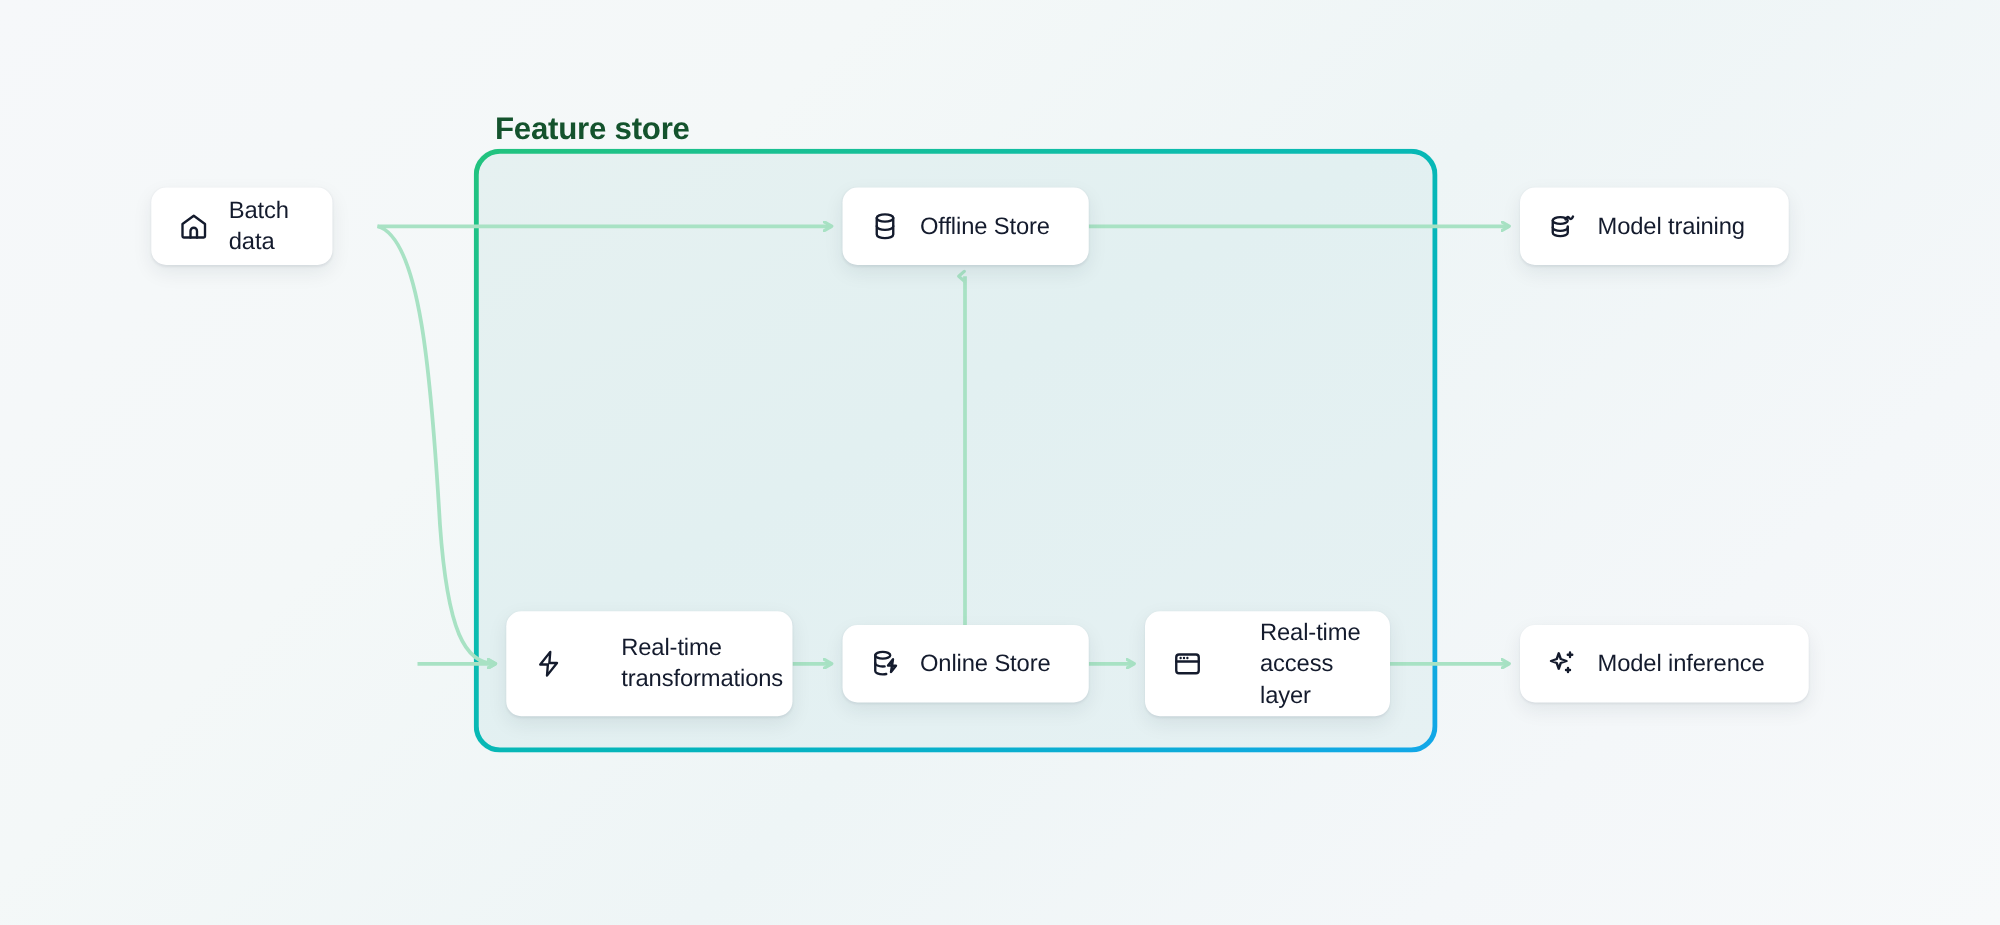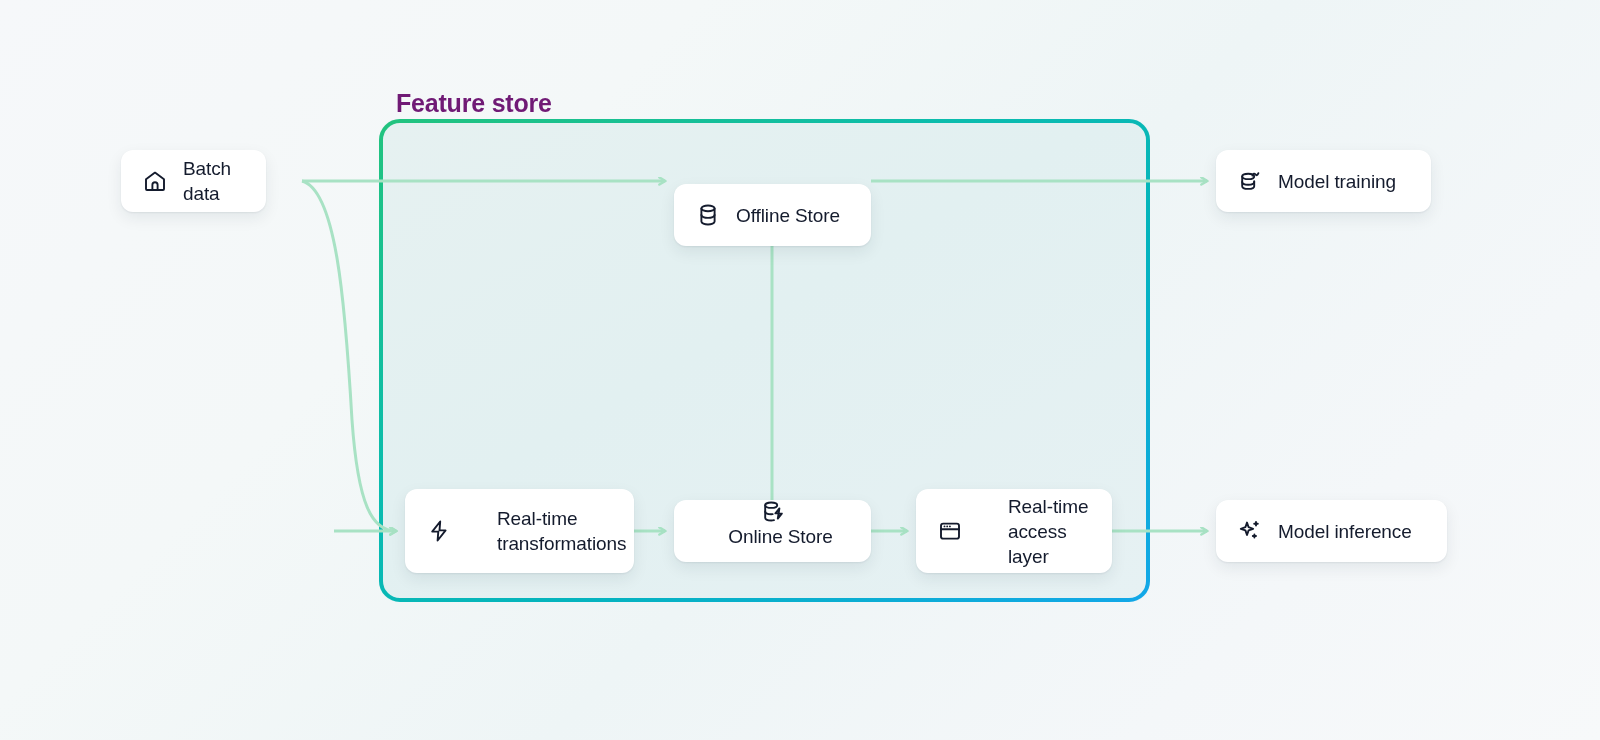--- a/index.html
+++ b/index.html
@@ -21,21 +21,21 @@
   }
 
   
   #group-title {
     position: absolute;
     left: 396px;
     top: 89px;
     font-size: 25px;
     font-weight: 700;
     letter-spacing: -0.2px;
-    color: #701a75;
+    color: #14532d;
     white-space: nowrap;
   }
 
   #group-box {
     position: absolute;
     left: 379px;
     top: 119px;
     width: 771px;
     height: 483px;
     border-radius: 20px;
@@ -85,23 +85,23 @@
     line-height: 25px;
     color: #141b2d;
     white-space: pre-line;
     letter-spacing: -0.1px;
   }
   .node.two-line .lbl { white-space: pre-line; margin-left: 46px; }
 
   
   #node-batch-data       { left: 121px;  top: 150px; width: 145px; height: 62px; }
   #node-event-streams    { left: 121px;  top: 500px; width: 213px; height: 62px; }
-  #node-offline-store    { left: 674px;  top: 150px; width: 197px; height: 62px; margin-top: 34px; }
+  #node-offline-store    { left: 674px;  top: 150px; width: 197px; height: 62px; }
   #node-rt-transform     { left: 405px;  top: 489px; width: 229px; height: 84px; }
-  #node-online-store     { left: 674px;  top: 500px; width: 197px; height: 62px; flex-direction: column; }
+  #node-online-store     { left: 674px;  top: 500px; width: 197px; height: 62px; }
   #node-rt-access        { left: 916px;  top: 489px; width: 196px; height: 84px; }
   #node-model-training   { left: 1216px; top: 150px; width: 215px; height: 62px; }
   #node-model-inference  { left: 1216px; top: 500px; width: 231px; height: 62px; }
 </style>
 </head>
 <body>
 
 <div id="canvas">
 
   <div id="group-box"></div>

